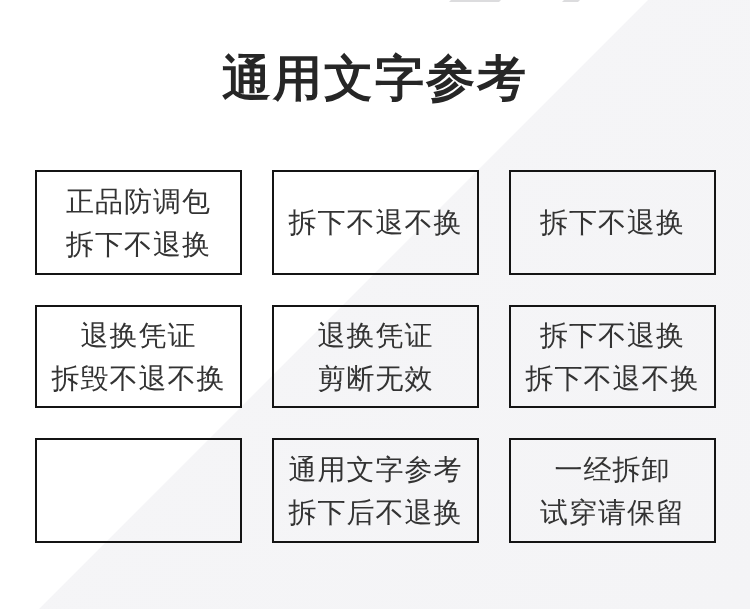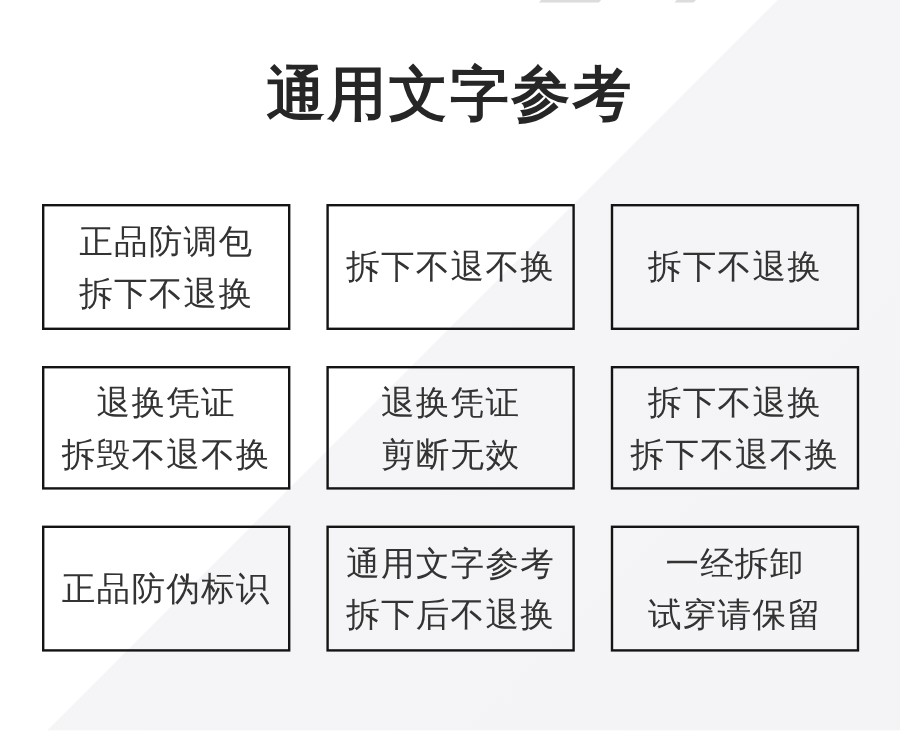--- a/index.html
+++ b/index.html
@@ -116,21 +116,20 @@
       <div class="line">退换凭证</div>
       <div class="line">剪断无效</div>
     </div>
 
     <div class="cell">
       <div class="line">拆下不退换</div>
       <div class="line">拆下不退不换</div>
     </div>
 
     <div class="cell">
-      <div class="line">正品防伪标识</div>
     </div>
 
     <div class="cell">
       <div class="line">通用文字参考</div>
       <div class="line">拆下后不退换</div>
     </div>
 
     <div class="cell">
       <div class="line">一经拆卸</div>
       <div class="line">试穿请保留</div>

